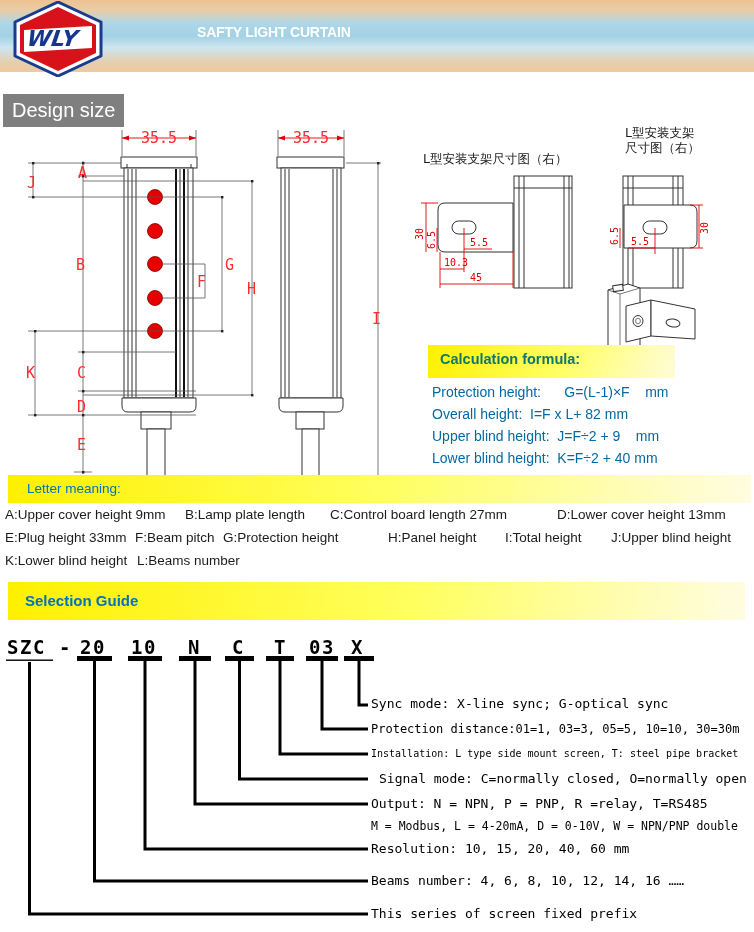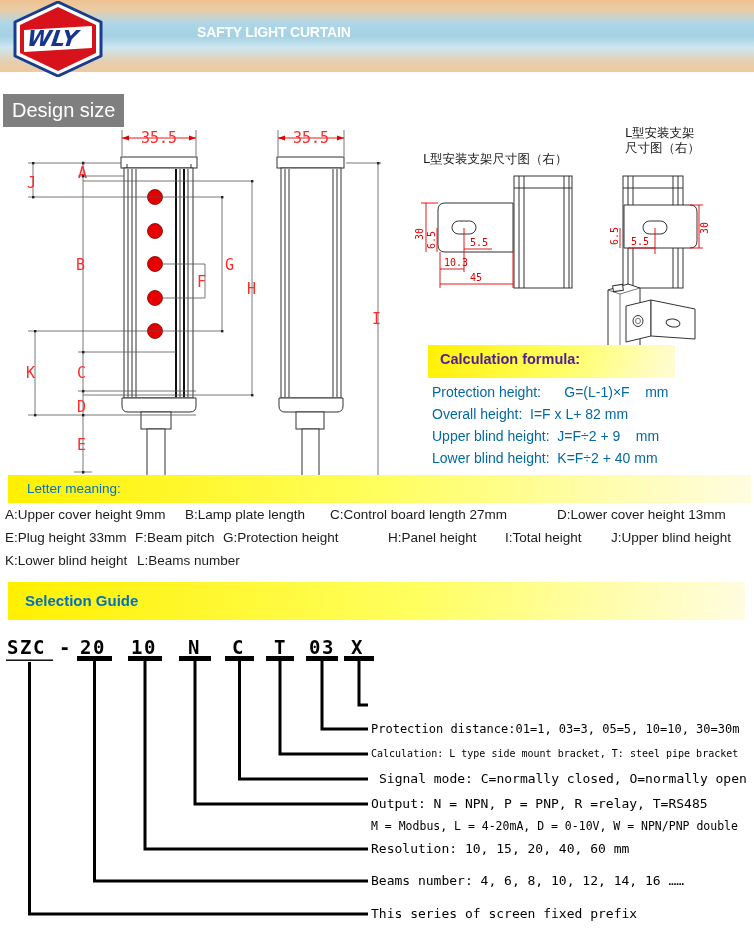--- a/index.html
+++ b/index.html
@@ -23,21 +23,21 @@
   .cjk { font-family:"DejaVu Sans", sans-serif; fill:#1a1a1a; font-size:12.5px; }
   .outl { fill:#ffffff; stroke:#333333; stroke-width:1; }
   .thin { stroke:#555555; stroke-width:0.8; fill:none; }
   .rail { stroke:#333333; stroke-width:1; }
   .rail2 { stroke:#111111; stroke-width:2; }
   .reddim { stroke:#e00000; stroke-width:0.9; fill:none; }
 
   
   .calc-box { left:428px; top:345px; width:247px; height:33px;
               background:linear-gradient(110deg,#fff000 0%,#ffff66 55%,#fffcd8 100%); }
-  .calc-title { left:440px; top:351px; color:#4c1d95; font-weight:bold; font-size:14.5px; }
+  .calc-title { left:440px; top:351px; color:#0f766e; font-weight:bold; font-size:14.5px; }
   .calc-line { left:432px; color:#0369a1; font-size:14px; white-space:pre; }
 
   
   .strip1 { left:8px; top:475px; width:743px; height:28px;
             background:linear-gradient(100deg,#fff000 0%,#ffff5e 50%,#fffce2 100%); }
   .lm-title { left:27px; top:481px; color:#0070c0; font-weight:normal; font-size:13.5px; }
   .lm { color:#1b1b1b; font-size:13.5px; white-space:nowrap; }
 
   
   .strip2 { left:8px; top:582px; width:737px; height:38px;
@@ -290,22 +290,23 @@
       <polyline points="322,661 322,729 368,729"></polyline>
       <polyline points="280,661 280,754 368,754"></polyline>
       <polyline points="239.5,661 239.5,779 368,779"></polyline>
       <polyline points="195,661 195,804 368,804"></polyline>
       <polyline points="145,661 145,849 368,849"></polyline>
       <polyline points="94.5,661 94.5,881 368,881"></polyline>
       <polyline points="29.5,662 29.5,914 368,914"></polyline>
     </g>
   </svg>
 
+  <div class="abs desc" style="top:696px;">Sync mode: X-line sync; G-optical sync</div>
   <div class="abs desc" style="top:722px; font-size:12px;">Protection distance:01=1, 03=3, 05=5, 10=10, 30=30m</div>
-  <div class="abs desc" style="top:748px; font-size:10px;">Calculation: L type side mount bracket, T: steel pipe bracket</div>
+  <div class="abs desc" style="top:748px; font-size:10px;">Installation: L type side mount screen, T: steel pipe bracket</div>
   <div class="abs desc" style="top:771px;margin-left:8px;">Signal mode: C=normally closed, O=normally open</div>
   <div class="abs desc" style="top:796px;">Output: N = NPN, P = PNP, R =relay, T=RS485</div>
   <div class="abs desc" style="top:819px; font-size:11.5px;">M = Modbus, L = 4-20mA, D = 0-10V, W = NPN/PNP double</div>
   <div class="abs desc" style="top:841px;">Resolution: 10, 15, 20, 40, 60 mm</div>
   <div class="abs desc" style="top:873px;">Beams number: 4, 6, 8, 10, 12, 14, 16 ……</div>
   <div class="abs desc" style="top:906px;">This series of screen fixed prefix</div>
 
 </div>
 
 </body></html>

